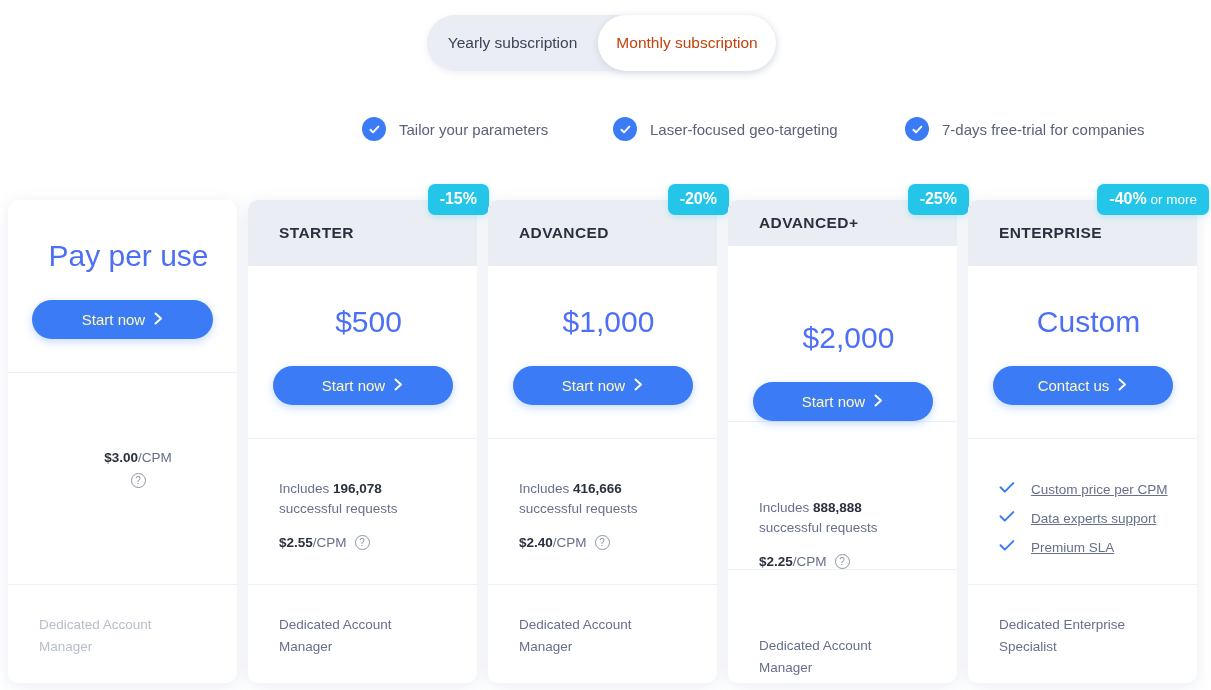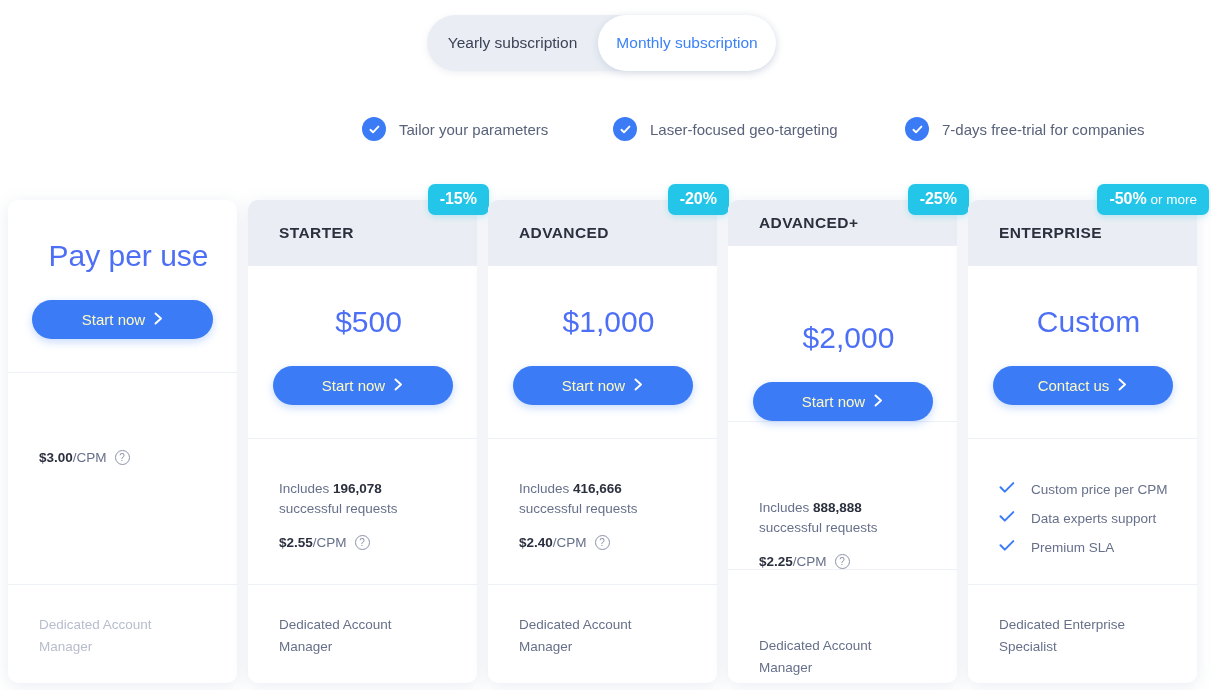--- a/index.html
+++ b/index.html
@@ -21,21 +21,21 @@
     box-shadow: 0 2px 6px rgba(120,135,165,0.13);
   }
   .toggle-opt {
     height: 56px; display: flex; align-items: center; justify-content: center;
     font-size: 15.5px; color: #3c4257; cursor: pointer;
     border-radius: 28px; white-space: nowrap;
   }
   .toggle-opt.yearly { width: 172px; }
   .toggle-opt.active {
     width: 179px; height: 56px;
-    background: #ffffff; color: #3b82f6;
+    background: #ffffff; color: #c2410c;
     box-shadow: 0 2px 8px rgba(110,130,170,0.22);
   }
 
   
   .features {
     position: absolute; left: 0; top: 112px; width: 1211px; height: 34px;
   }
   .feature { position: absolute; display: flex; align-items: center; gap: 13px; }
   .feature .circle-check {
     width: 24px; height: 24px; border-radius: 50%;
@@ -116,21 +116,21 @@
     width: 15px; height: 15px; border-radius: 50%;
     border: 1px solid #8b93a8; color: #8b93a8;
     font-size: 10px; line-height: 13px; text-align: center;
     cursor: pointer; flex: 0 0 15px;
   }
   .card.c0 .card-body { padding-top: 77px; }
 
   .ent-list { display: flex; flex-direction: column; gap: 11px; padding-top: 1px; }
   .ent-item { display: flex; align-items: center; gap: 16px; }
   .ent-item .tick { flex: 0 0 16px; }
-  .ent-item .etxt { font-size: 13.5px; color: #67708a; }
+  .ent-item .etxt { font-size: 13.5px; color: #67708a; text-decoration: underline; }
 
   .card-foot {
     height: 98px; padding: 29px 31px 0 31px;
   }
   .card-foot .ftext { font-size: 13.5px; color: #67708a; line-height: 22px; }
   .card.c0 .card-foot .ftext { color: #b7bdcd; }
 </style>
 </head>
 <body>
 
@@ -180,21 +180,21 @@
         <div class="cta">
           <span>Start now</span>
           <span class="chev">
             <svg width="9" height="13" viewBox="0 0 9 13">
                 <path d="M1.5 1.5 L7 6.5 L1.5 11.5" fill="none" stroke="#ffffff" stroke-width="1.9" stroke-linecap="round" stroke-linejoin="round"></path>
               </svg>
           </span>
         </div>
       </div>
       <div class="card-body">
-        <div class="cpm-row" style="margin-top:0;">
+        <div class="cpm-row" style="margin-top:0;flex-direction:column;">
           <span class="cpm"><b>$3.00</b><span>/CPM</span></span>
           <span class="qmark">?</span>
         </div>
       </div>
       <div class="card-foot">
         <div class="ftext">Dedicated Account Manager</div>
       </div>
     </div>
 
     <div class="card c1">
@@ -285,21 +285,21 @@
           <span class="qmark">?</span>
         </div>
       </div>
       <div class="card-foot">
         <div class="ftext">Dedicated Account Manager</div>
       </div>
     </div>
 
     <div class="card c4">
       <div class="badge">
-        <span>-50%</span><span class="suffix"> or more</span>
+        <span>-40%</span><span class="suffix"> or more</span>
       </div>
       <div class="card-head">
         <span class="title">ENTERPRISE</span>
       </div>
       <div class="card-price-zone">
         <div class="price">Custom</div>
         <div class="cta">
           <span>Contact us</span>
           <span class="chev">
             <svg width="9" height="13" viewBox="0 0 9 13">

